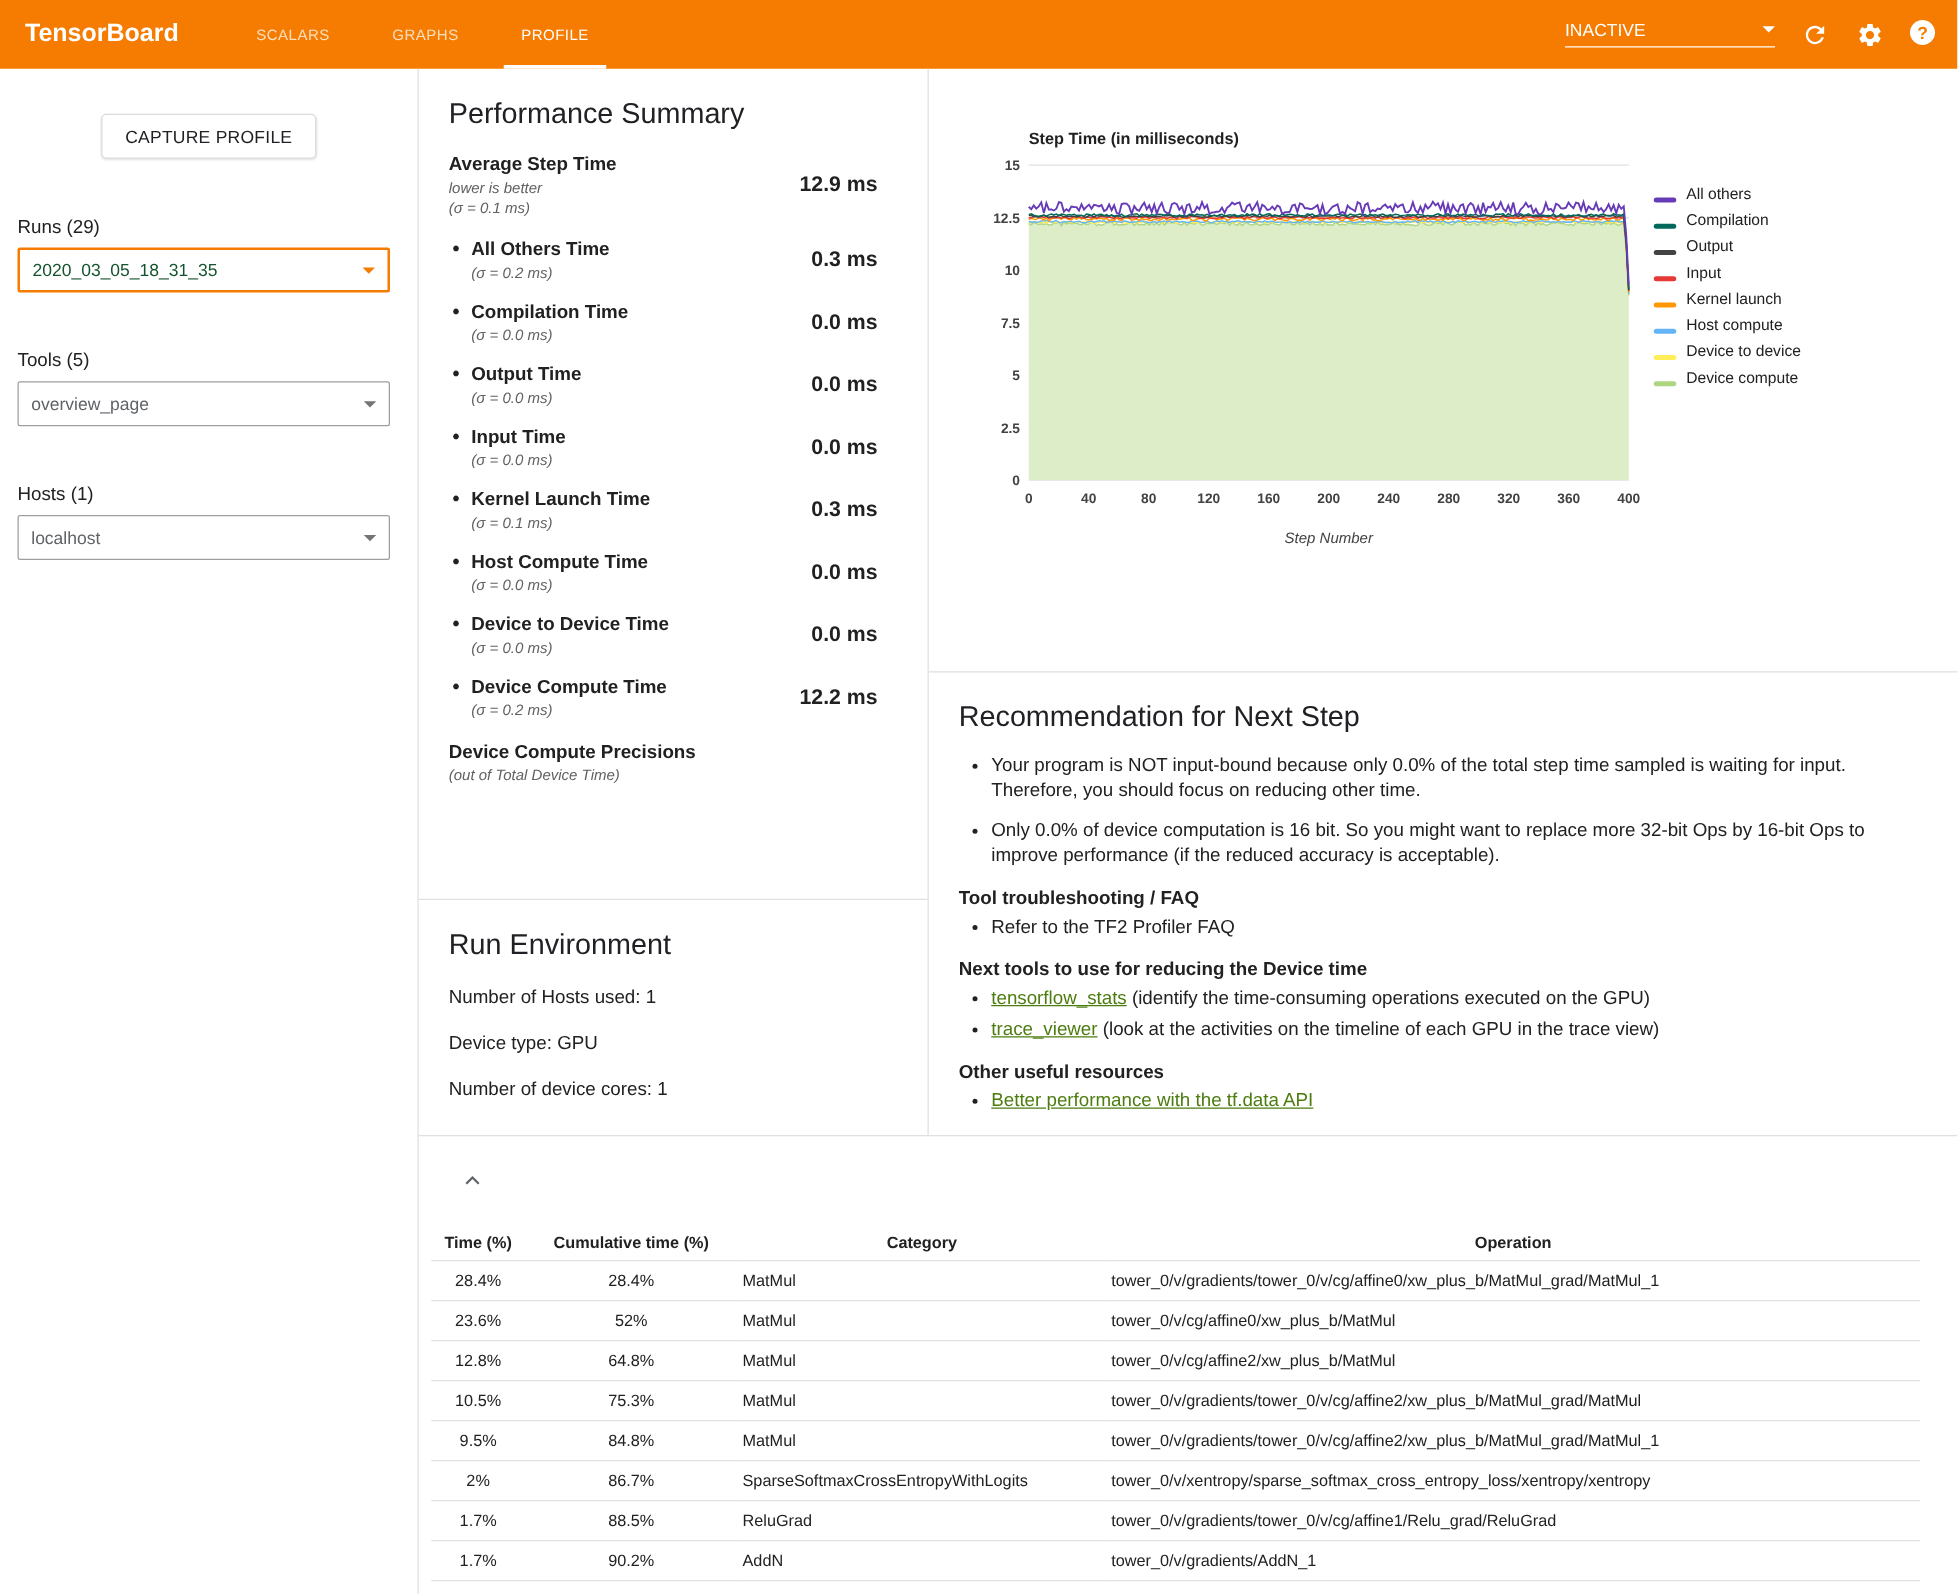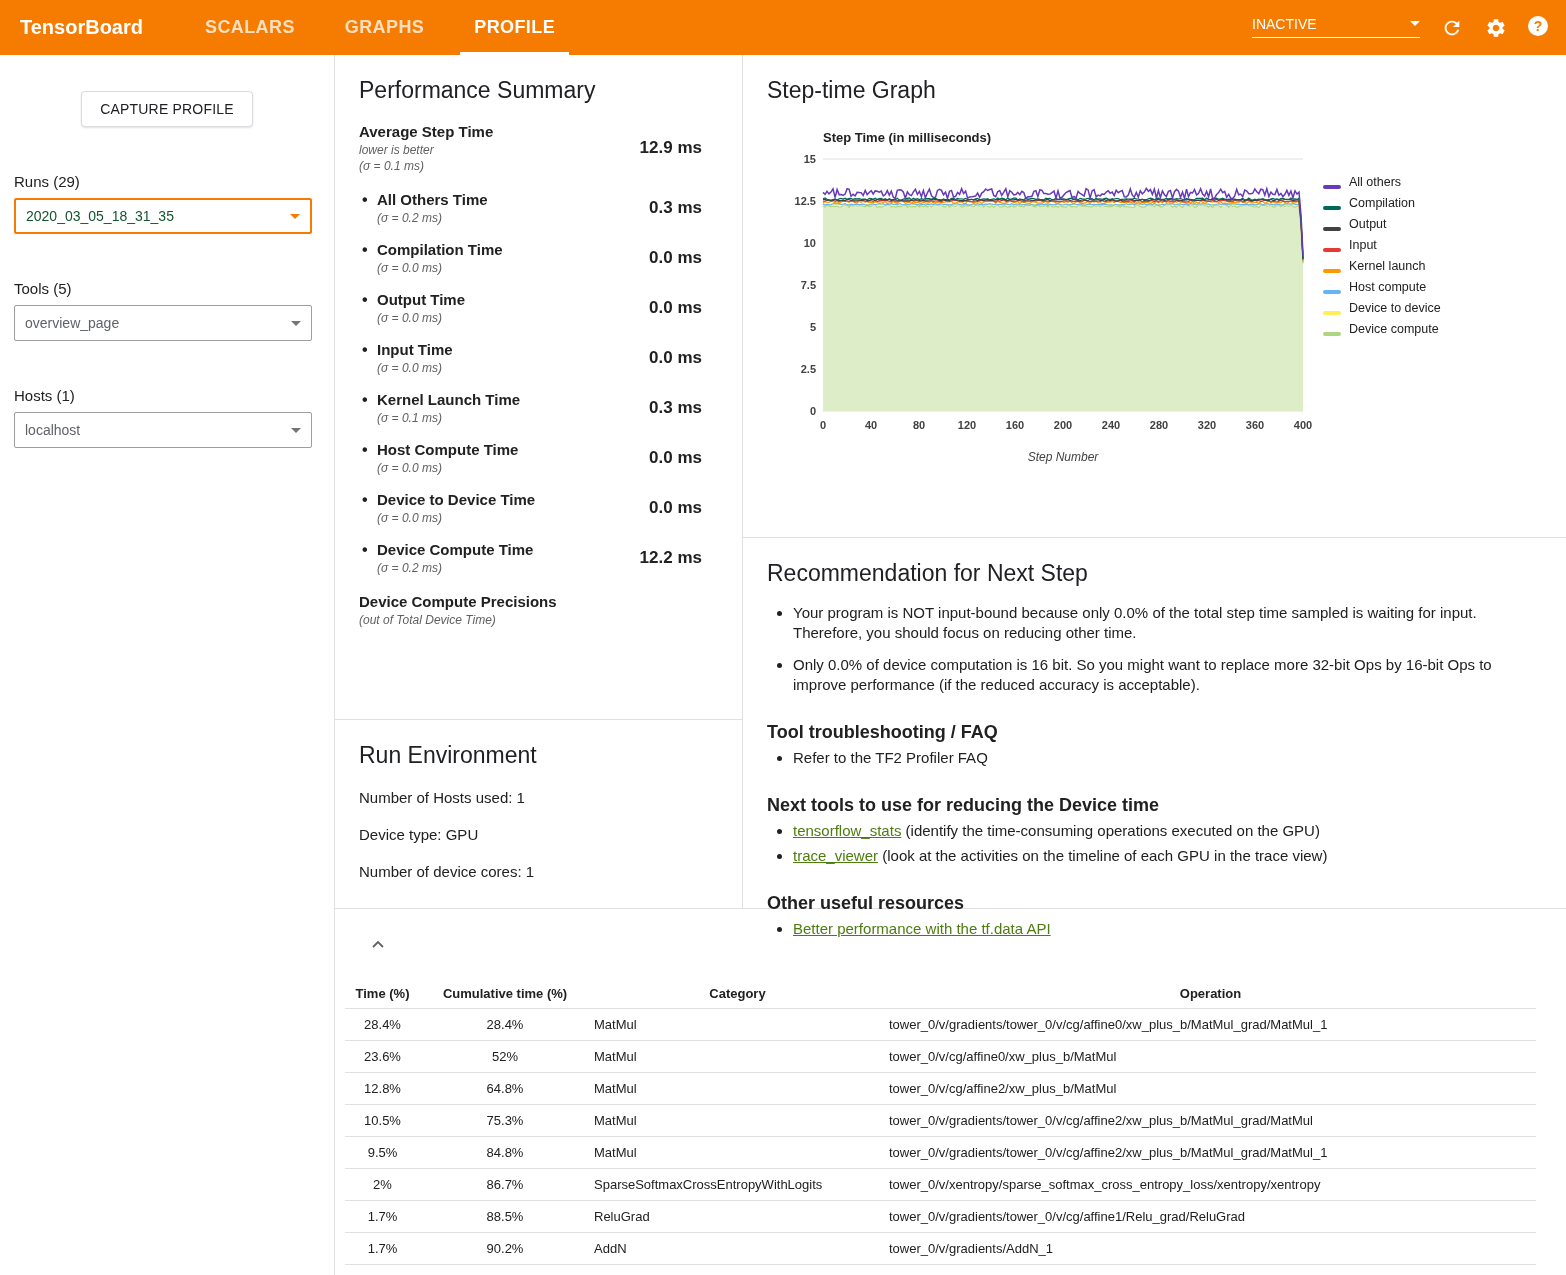--- a/index.html
+++ b/index.html
@@ -2,21 +2,21 @@
 <html><head>
 <meta charset="utf-8">
 <style>
   *{box-sizing:border-box;margin:0;padding:0}
   body{font-family:"Liberation Sans",sans-serif;color:#212121;background:#fff}
   .app{width:1566px}
   
   .topbar{height:55px;background:#f57c00;display:flex;align-items:center;color:#fff}
   .logo{font-size:20px;font-weight:bold;margin-left:20px;width:160px}
   .tabs{display:flex;height:100%}
-  .tab{display:flex;align-items:center;padding:0 14px;margin:0 11px;font-size:18px;font-weight:700;letter-spacing:.4px;color:rgba(255,255,255,.75);cursor:pointer;border-bottom:3px solid transparent;border-top:3px solid transparent}
+  .tab{display:flex;align-items:center;padding:0 14px;margin:0 11px;font-size:12px;font-weight:400;letter-spacing:.4px;color:rgba(255,255,255,.75);cursor:pointer;border-bottom:3px solid transparent;border-top:3px solid transparent}
   .tab.active{color:#fff;border-bottom-color:#fff}
   .topbar-right{margin-left:auto;display:flex;align-items:flex-start;gap:20px;padding-right:18px}
   .status-select{width:168px;display:flex;align-items:center;justify-content:space-between;border-bottom:1px solid #fff;padding-bottom:5px;font-size:14px;cursor:pointer}
   .tri{width:0;height:0;border-left:5px solid transparent;border-right:5px solid transparent;border-top:5px solid #fff}
   .hicon{width:24px;height:24px;cursor:pointer;display:flex;align-items:center;justify-content:center}
   .help-circle{width:20px;height:20px;border-radius:50%;background:#fff;color:#f57c00;font-weight:bold;font-size:14px;display:flex;align-items:center;justify-content:center;cursor:pointer}
   
   .content{display:flex;min-height:1220px}
   .sidebar{width:335px;flex:none;border-right:1px solid #e0e0e0;padding-top:18px}
   .capture-btn{display:block;margin:18px auto 0;padding:9px 18px;background:#fff;border:1px solid #dadce0;border-radius:4px;font-family:inherit;font-size:14px;font-weight:500;color:#202124;letter-spacing:.2px;cursor:pointer;box-shadow:0 1px 2px rgba(0,0,0,.12)}
@@ -51,21 +51,21 @@
   .chart-title{font-size:13px;font-weight:bold;margin:26px 0 4px 56px}
   .chart-wrap{display:flex;margin-left:10px}
   .legend{margin:26px 0 0 6px}
   .legend-item{display:flex;align-items:flex-end;margin-bottom:7px}
   .legend-swatch{width:18px;height:4px;border-radius:2px;margin-right:8px;flex:none}
   .legend-label{font-size:12.5px;color:#212121}
   
   .recommendation{height:369px;padding-right:44px}
   .rec-list{margin:16px 0 0;padding-left:26px}
   .rec-list li{font-size:15px;line-height:1.35;margin-bottom:11px}
-  .rec-heading{font-size:18px;font-weight:bold;margin-top:27px}
+  .rec-heading{font-size:15px;font-weight:bold;margin-top:15px}
   .rec-items{list-style:disc;padding-left:26px;margin-top:5px}
   .rec-items li{font-size:15px;line-height:1.35;margin-bottom:4px}
   .rec-link{color:#4d7c0f;text-decoration:underline;cursor:pointer}
   
   .top-ops{border-top:1px solid #e0e0e0;padding:24px 30px 0 10px}
   .ops-header{display:flex;justify-content:space-between;align-items:center;padding-left:21px}
   .chevron-btn{cursor:pointer;display:flex;align-items:center;justify-content:center;width:24px;height:24px}
   .ops-table{border-collapse:collapse;width:100%;margin-top:22px;table-layout:fixed}
   .ops-table th{font-size:13px;font-weight:bold;padding:7px 4px;border-bottom:1px solid #e0e0e0;text-align:center;color:#212121}
   .ops-table td{font-size:13px;padding:8px 4px;border-bottom:1px solid #e0e0e0;overflow:hidden;white-space:nowrap;text-overflow:ellipsis}
@@ -209,21 +209,20 @@
                 <p>Device type: GPU</p>
                 <p>Number of device cores: 1</p>
               </div>
           </div>
 
         </section>
 
         <section>
 
           <div class="card step-graph">
-            <h2 class="sec-title">Step-time Graph</h2>
             <div class="chart-title">Step Time (in milliseconds)</div>
             <div class="chart-wrap">
               <svg id="step-chart" width="540" height="318" viewBox="0 0 540 318">
                   <line x1="46" y1="262" x2="526" y2="262" stroke="#e0e0e0" stroke-width="1"></line>
                   <text x="39" y="266" text-anchor="end" font-size="11" font-weight="bold" fill="#424242" font-family="Liberation Sans, sans-serif">0</text>
                   <line x1="46" y1="220" x2="526" y2="220" stroke="#e0e0e0" stroke-width="1"></line>
                   <text x="39" y="224" text-anchor="end" font-size="11" font-weight="bold" fill="#424242" font-family="Liberation Sans, sans-serif">2.5</text>
                   <line x1="46" y1="178" x2="526" y2="178" stroke="#e0e0e0" stroke-width="1"></line>
                   <text x="39" y="182" text-anchor="end" font-size="11" font-weight="bold" fill="#424242" font-family="Liberation Sans, sans-serif">5</text>
                   <line x1="46" y1="136" x2="526" y2="136" stroke="#e0e0e0" stroke-width="1"></line>

